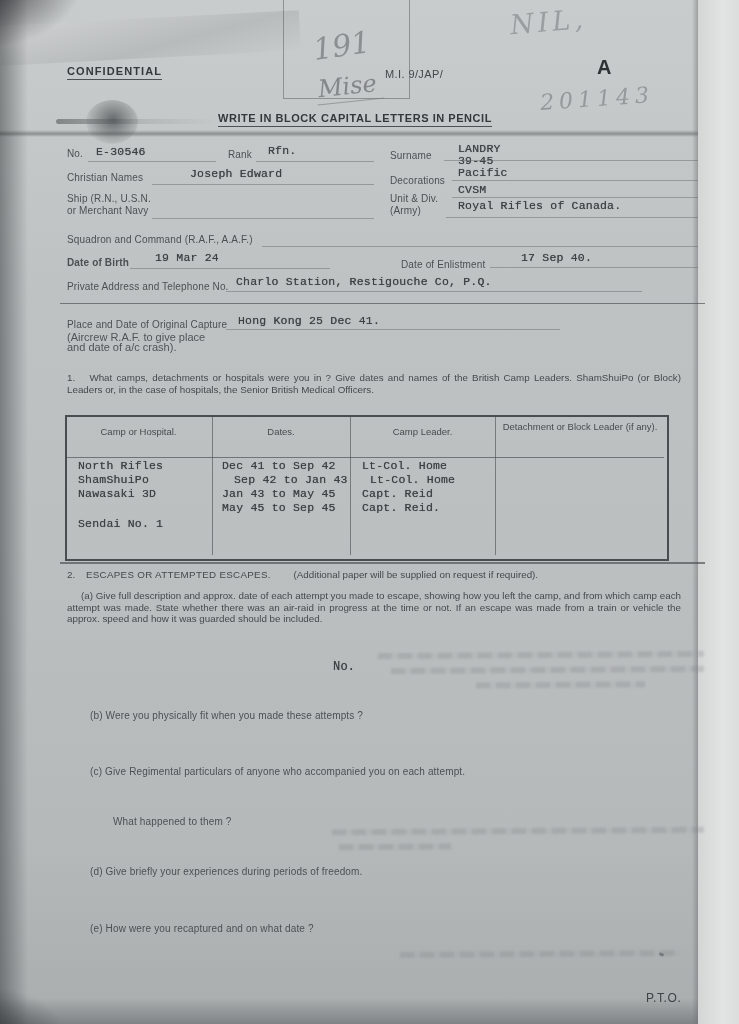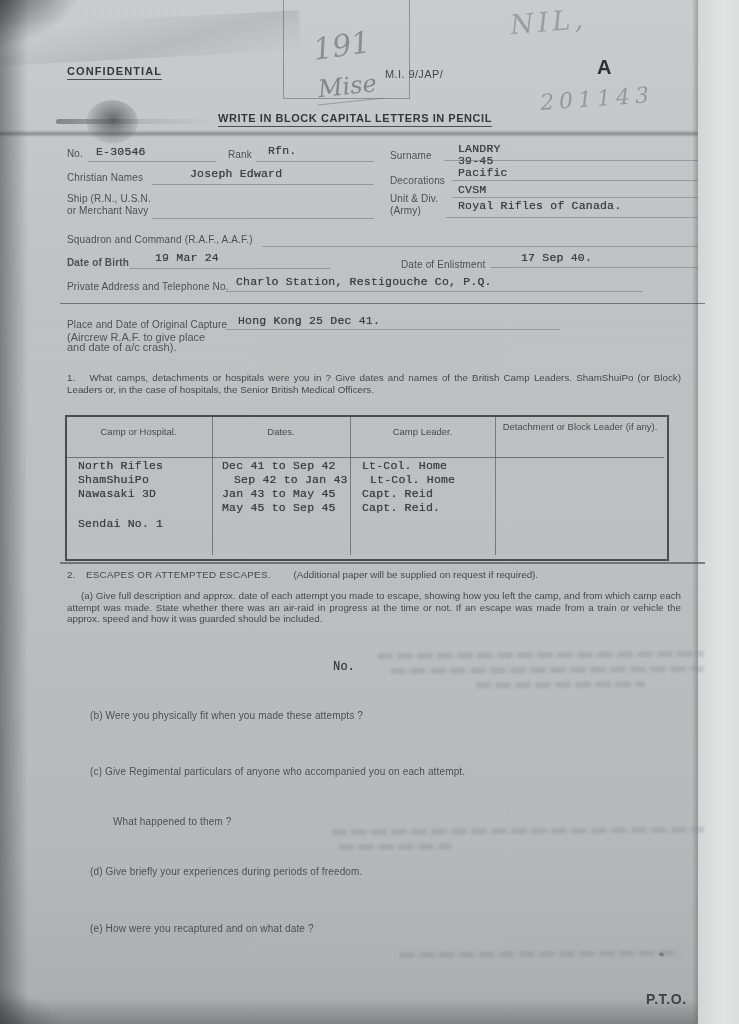--- a/index.html
+++ b/index.html
@@ -44,21 +44,21 @@
   .para{position:absolute;font-size:9.8px;color:#45494c;line-height:11.6px;text-align:justify;}
   .heading-conf{position:absolute;left:67px;top:65px;font-size:11px;font-weight:bold;color:#33383b;
     letter-spacing:1.1px;border-bottom:1.6px solid rgba(45,50,53,.8);padding-bottom:2px;}
   .title{position:absolute;left:218px;top:112px;font-size:11px;font-weight:bold;color:#33383b;
     letter-spacing:.55px;border-bottom:1.6px solid rgba(45,50,53,.8);padding-bottom:2px;white-space:nowrap;}
   .th{position:absolute;font-size:9.5px;color:#474b4e;text-align:center;line-height:11.5px;}
   .tbl-border{position:absolute;left:65px;top:415px;width:600px;height:142px;border:2px solid rgba(52,56,59,.85);}
   .tbl-v{position:absolute;top:417px;height:138px;width:1px;background:rgba(72,76,78,.6);}
   .ghost{position:absolute;filter:blur(1.1px);opacity:.5;transform:rotate(-.4deg);}
   .ghost .g{height:6px;margin-bottom:9px;background:repeating-linear-gradient(90deg,rgba(125,129,131,.55) 0 14px,rgba(125,129,131,.15) 14px 20px);}
-  .pto{position:absolute;left:646px;top:991px;font-size:14px;font-weight:bold;color:#3d4245;letter-spacing:.6px;}
+  .pto{position:absolute;left:646px;top:991px;font-size:12px;font-weight:normal;color:#3d4245;letter-spacing:.6px;}
   .speck{position:absolute;left:659px;top:953px;width:5px;height:3px;background:rgba(80,84,86,.55);border-radius:2px;transform:rotate(20deg);}
 </style>
 </head>
 <body>
 
 <div class="scan">
 
   <div class="crease-top"></div>
   <div class="crease-title"></div>
   <div class="corner-tl"></div>

